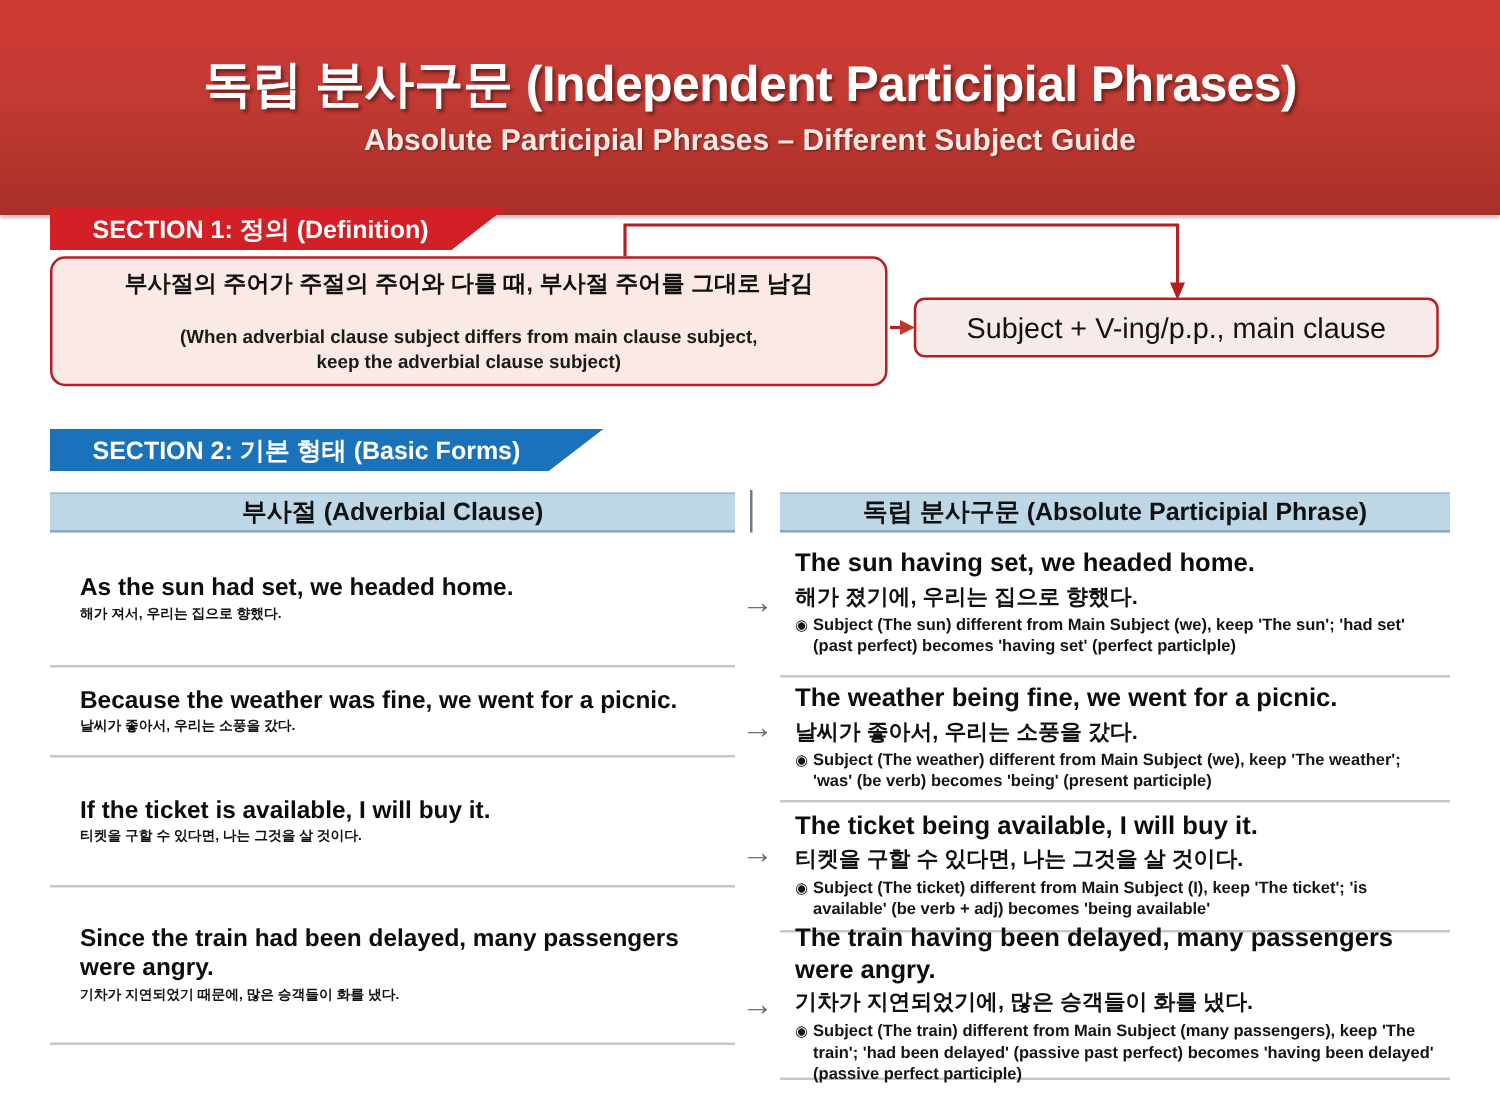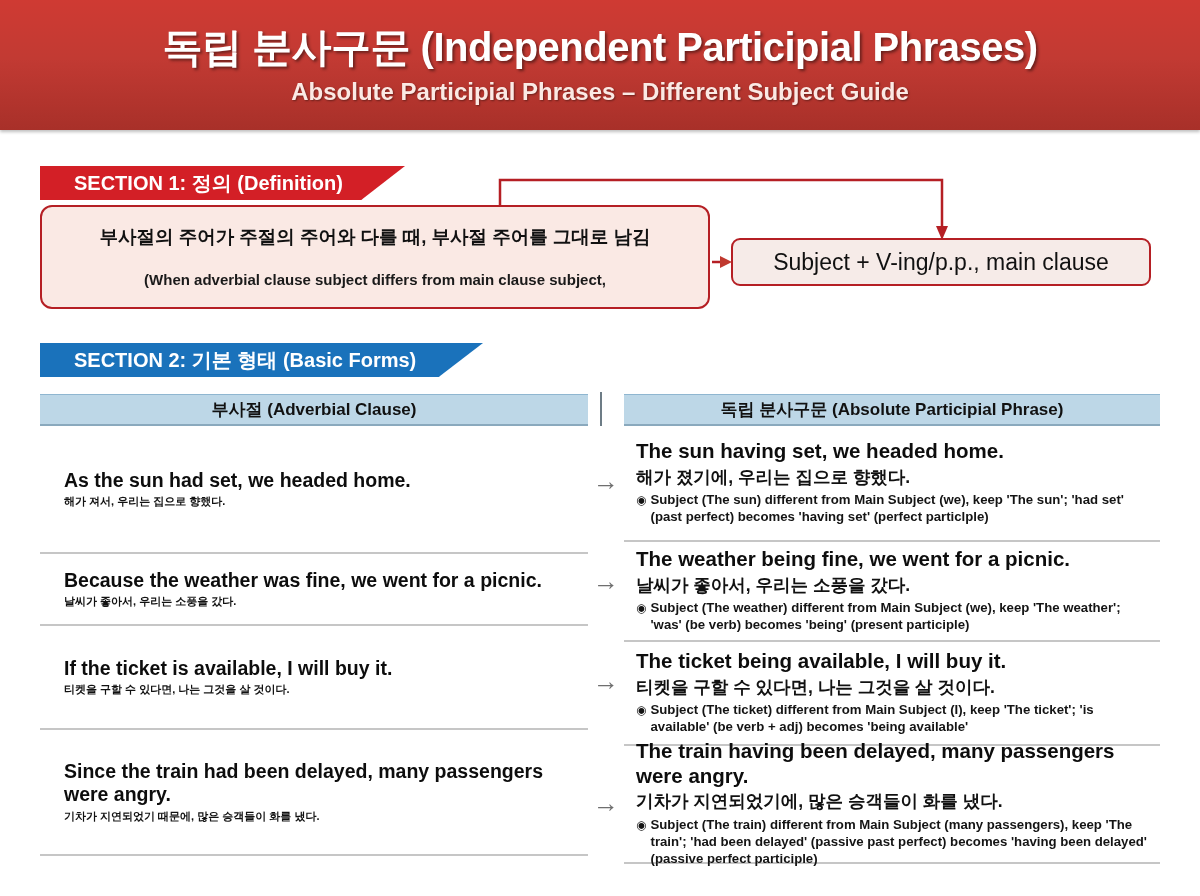--- a/index.html
+++ b/index.html
@@ -9,21 +9,21 @@
     height: 896px;
     background: #ffffff;
     font-family: "Liberation Sans", "DejaVu Sans", sans-serif;
     overflow: hidden;
     position: relative;
   }
 
   
   .banner {
     width: 1200px;
-    height: 130px;
+    height: 172px;
     background: linear-gradient(180deg, #cf3a33 0%, #c23a33 45%, #a83029 100%);
     display: flex;
     flex-direction: column;
     align-items: center;
     justify-content: center;
     box-shadow: 0 2px 3px rgba(0,0,0,0.25);
   }
   .banner-title {
     color: #ffffff;
     font-size: 40px;
@@ -128,21 +128,21 @@
   
   .col-head {
     position: absolute;
     height: 32px;
     background: #bdd7e7;
     border-top: 1px solid #8fb6d0;
     border-bottom: 2px solid #8aa9bd;
     display: flex;
     align-items: center;
     justify-content: center;
-    font-size: 17px;
+    font-size: 20px;
     font-weight: bold;
     color: #111;
     white-space: nowrap;
   }
   .head-left  { left: 40px;  top: 394px; width: 548px; }
   .head-right { left: 624px; top: 394px; width: 536px; }
 
   .head-divider {
     position: absolute;
     left: 600px;
@@ -191,21 +191,21 @@
   }
   .note-bullet {
     font-size: 12px;
     margin-right: 4px;
     line-height: 1.35;
     flex: none;
   }
   .note-text { flex: 1; }
 
   
-  .rl-0 { height: 128px; }
+  .rl-0 { height: 108px; }
   .rl-1 { height: 72px; }
   .rl-2 { height: 104px; }
   .rl-3 { height: 126px; }
 
   .rr-0 { height: 116px; }
   .rr-1 { height: 100px; }
   .rr-2 { height: 104px; }
   .rr-3 { height: 118px; }
 
   
@@ -230,20 +230,21 @@
   <div class="banner-title">독립 분사구문 (Independent Participial Phrases)</div>
   <div class="banner-sub">Absolute Participial Phrases – Different Subject Guide</div>
 </div>
 
 <div class="section-tag tag-red">SECTION 1: 정의 (Definition)</div>
 
 <div class="def-box">
   <div class="def-ko">부사절의 주어가 주절의 주어와 다를 때, 부사절 주어를 그대로 남김</div>
   <div class="def-en">
     <div>(When adverbial clause subject differs from main clause subject,</div>
+    <div>keep the adverbial clause subject)</div>
   </div>
 </div>
 
 <div class="form-box">
   <div class="form-text">Subject + V-ing/p.p., main clause</div>
 </div>
 
 <svg class="connector">
 
   <path d="M500,205 L500,180 L942,180 L942,228" fill="none" stroke="#b51f24" stroke-width="2.5"></path>

